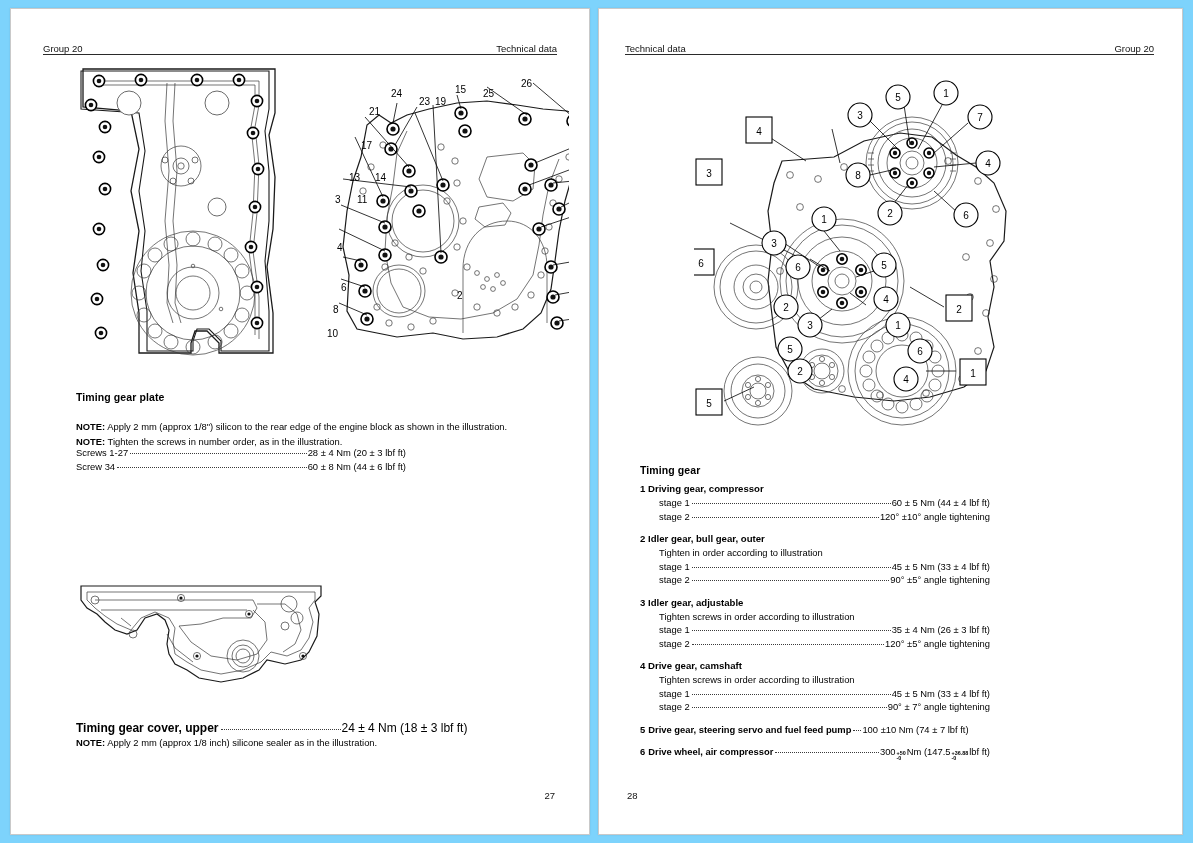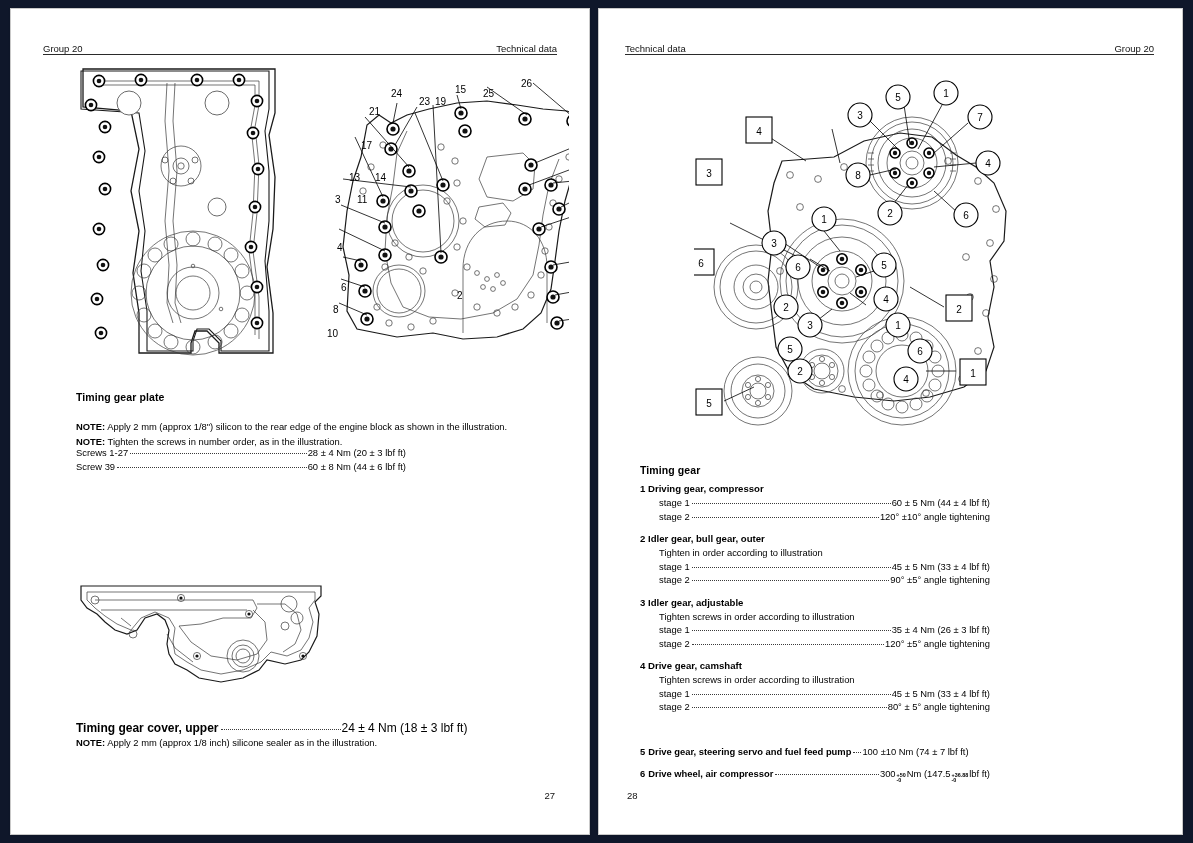--- a/index.html
+++ b/index.html
@@ -14,21 +14,21 @@
     overflow: hidden;
   }
   .spread {
     position: relative;
     width: 1193px;
     height: 843px;
     display: flex;
     gap: 8px;
     padding: 8px 10px;
     box-sizing: border-box;
-    background: #0f172a;
+    background: #7dd3fc;
   }
   .page {
     position: relative;
     background: #ffffff;
     box-sizing: border-box;
     border: 1px solid #c9c9c9;
     box-shadow: 0 0 2px rgba(0,0,0,0.10);
     overflow: hidden;
   }
   .page-left { width: 580px; }
@@ -437,21 +437,21 @@
       </div>
     </div>
 
     <div class="block" style="left:65px; top:437px; width:330px;text-align:center;">
       <div class="spec">
         <span class="lbl">Screws 1-27</span>
         <span class="dots"></span>
         <span class="val">28 ± 4 Nm (20 ± 3 lbf ft)</span>
       </div>
       <div class="spec">
-        <span class="lbl">Screw 39</span>
+        <span class="lbl">Screw 34</span>
         <span class="dots"></span>
         <span class="val">60 ± 8 Nm (44 ± 6 lbf ft)</span>
       </div>
     </div>
 
     <div class="fig" style="left:60px; top:565px;">
       <svg width="260" height="125" viewBox="0 0 260 125">
         <path class="part" stroke-width="1.2" fill="#fff" d="M10 12 L250 12 L250 22 L244 28 L248 40 L246 62 L238 78 L230 86 L214 90 L196 86 L188 96
                  L172 104 L150 108 L128 104 L116 96 L104 90 L98 80 L96 70 L98 56 L94 46 L86 40 L74 44 L66 56
                  L56 60 L44 56 L34 48 L26 40 L16 34 L10 26 Z"></path>
@@ -862,28 +862,28 @@
         </div>
         <div class="item-sub">Tighten screws in order according to illustration</div>
         <div class="spec spec-indent">
           <span class="lbl">stage 1</span>
           <span class="dots"></span>
           <span class="val">45 ± 5 Nm (33 ± 4 lbf ft)</span>
         </div>
         <div class="spec spec-indent">
           <span class="lbl">stage 2</span>
           <span class="dots"></span>
-          <span class="val">80° ± 5° angle tightening</span>
+          <span class="val">90° ± 7° angle tightening</span>
         </div>
       </div>
       <div class="item-gap"></div>
 
       <div class="spec" style="font-weight:bold;">
         <span class="lbl">5</span>
-        <span class="lbl" style="padding-left:3px;margin-top:22px;">Drive gear, steering servo and fuel feed pump</span>
+        <span class="lbl" style="padding-left:3px;">Drive gear, steering servo and fuel feed pump</span>
         <span class="dots" style="max-width:8px;"></span>
         <span class="val" style="font-weight:normal;text-align:center;">100 ±10 Nm (74 ± 7 lbf ft)</span>
       </div>
       <div class="item-gap"></div>
 
       <div class="spec" style="font-weight:bold;">
         <span class="lbl">6</span>
         <span class="lbl" style="padding-left:3px;">Drive wheel, air compressor</span>
         <span class="dots"></span>
         <span class="val" style="font-weight:normal;">

